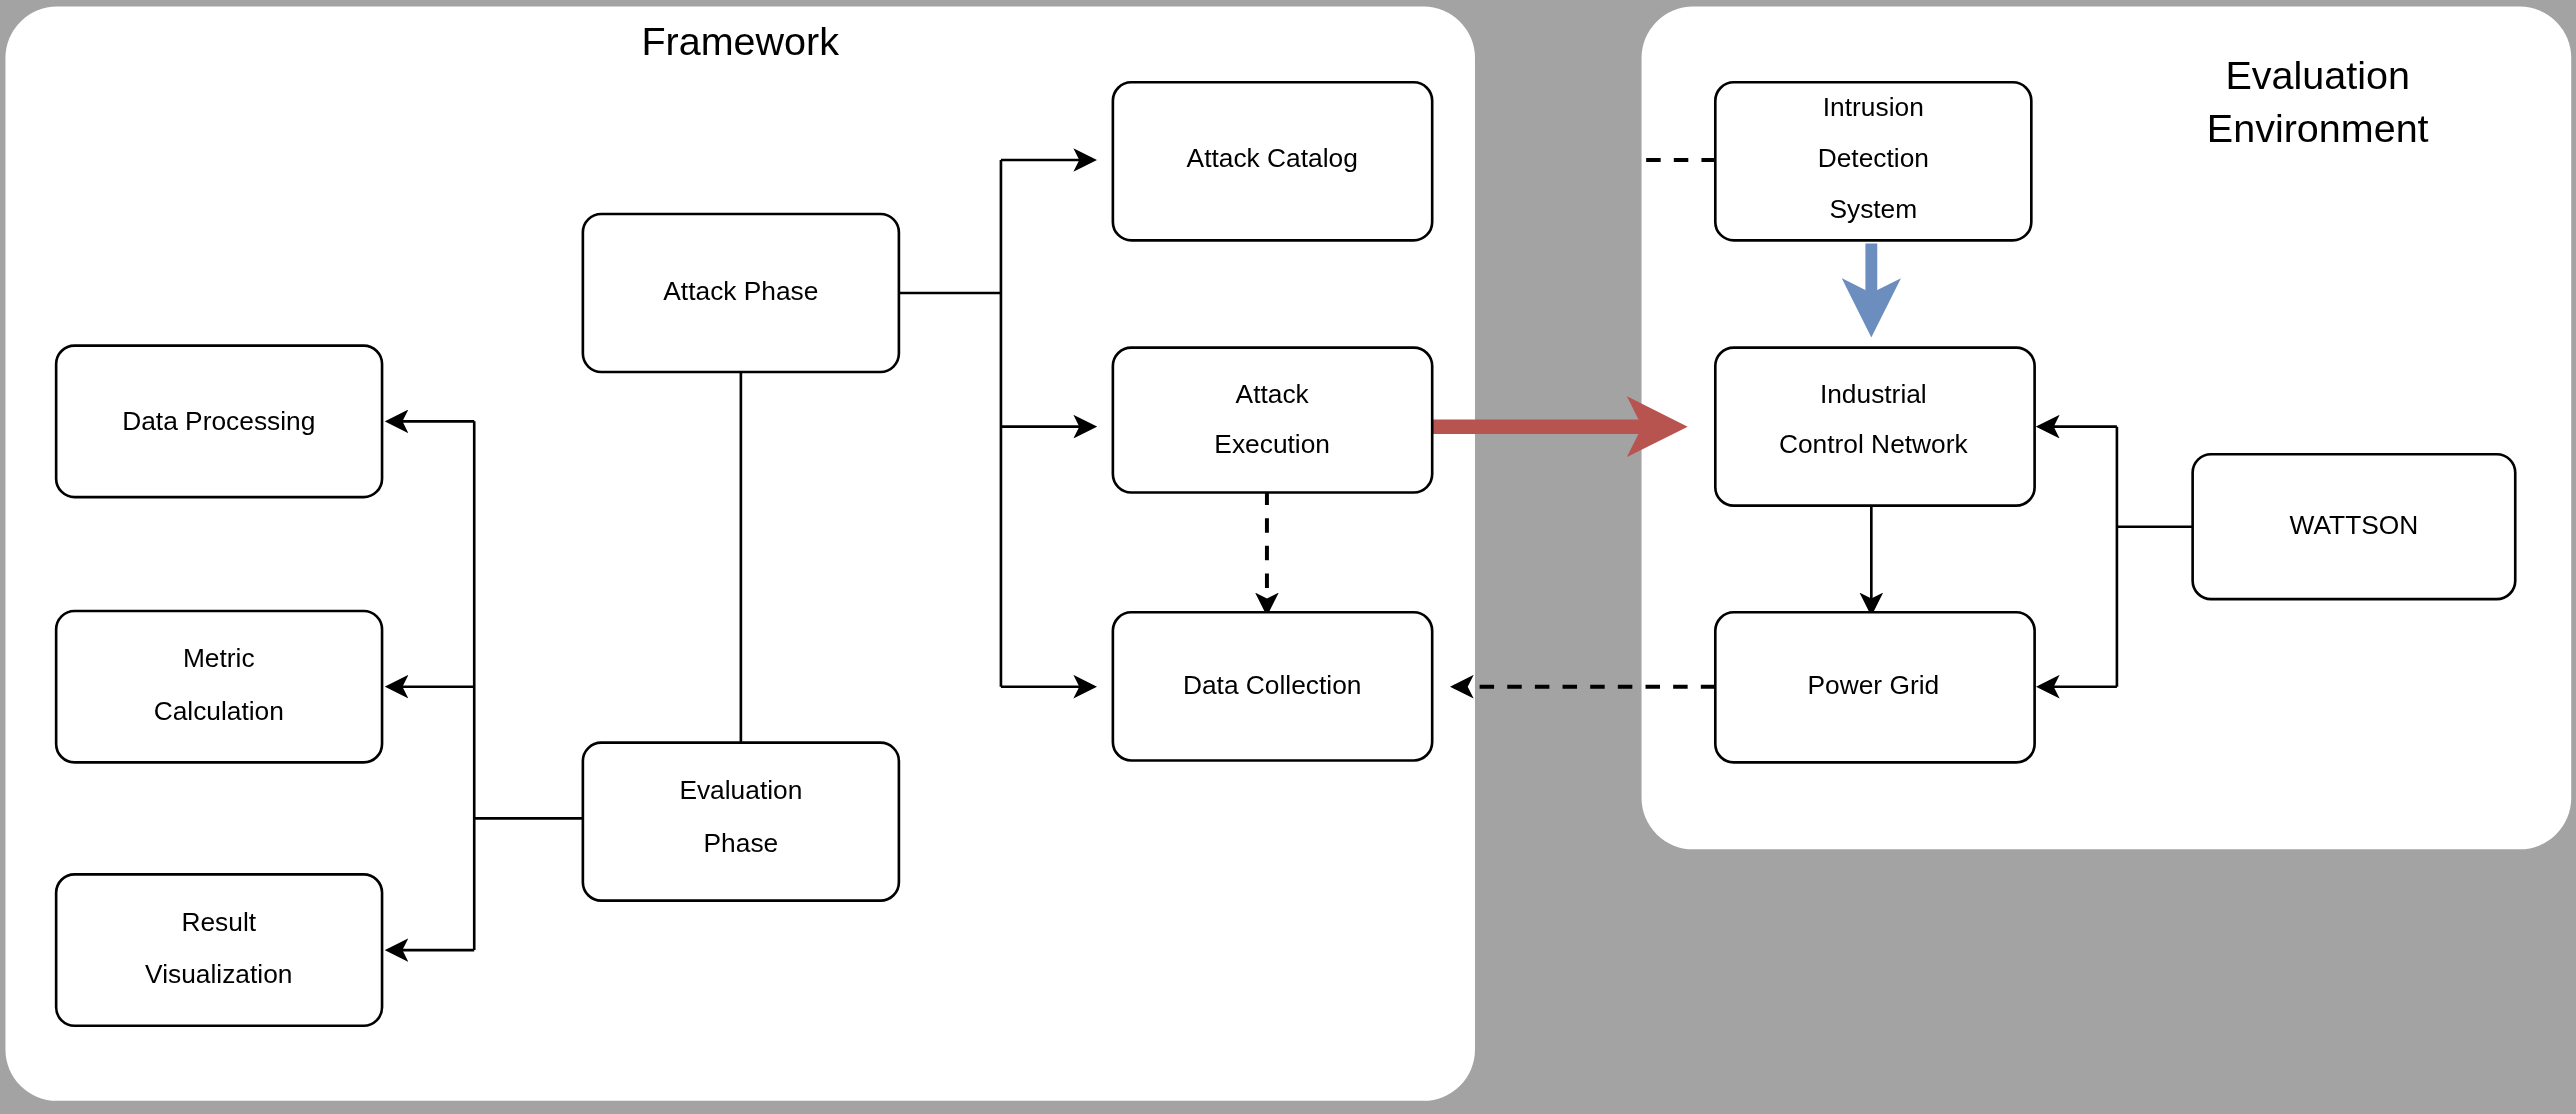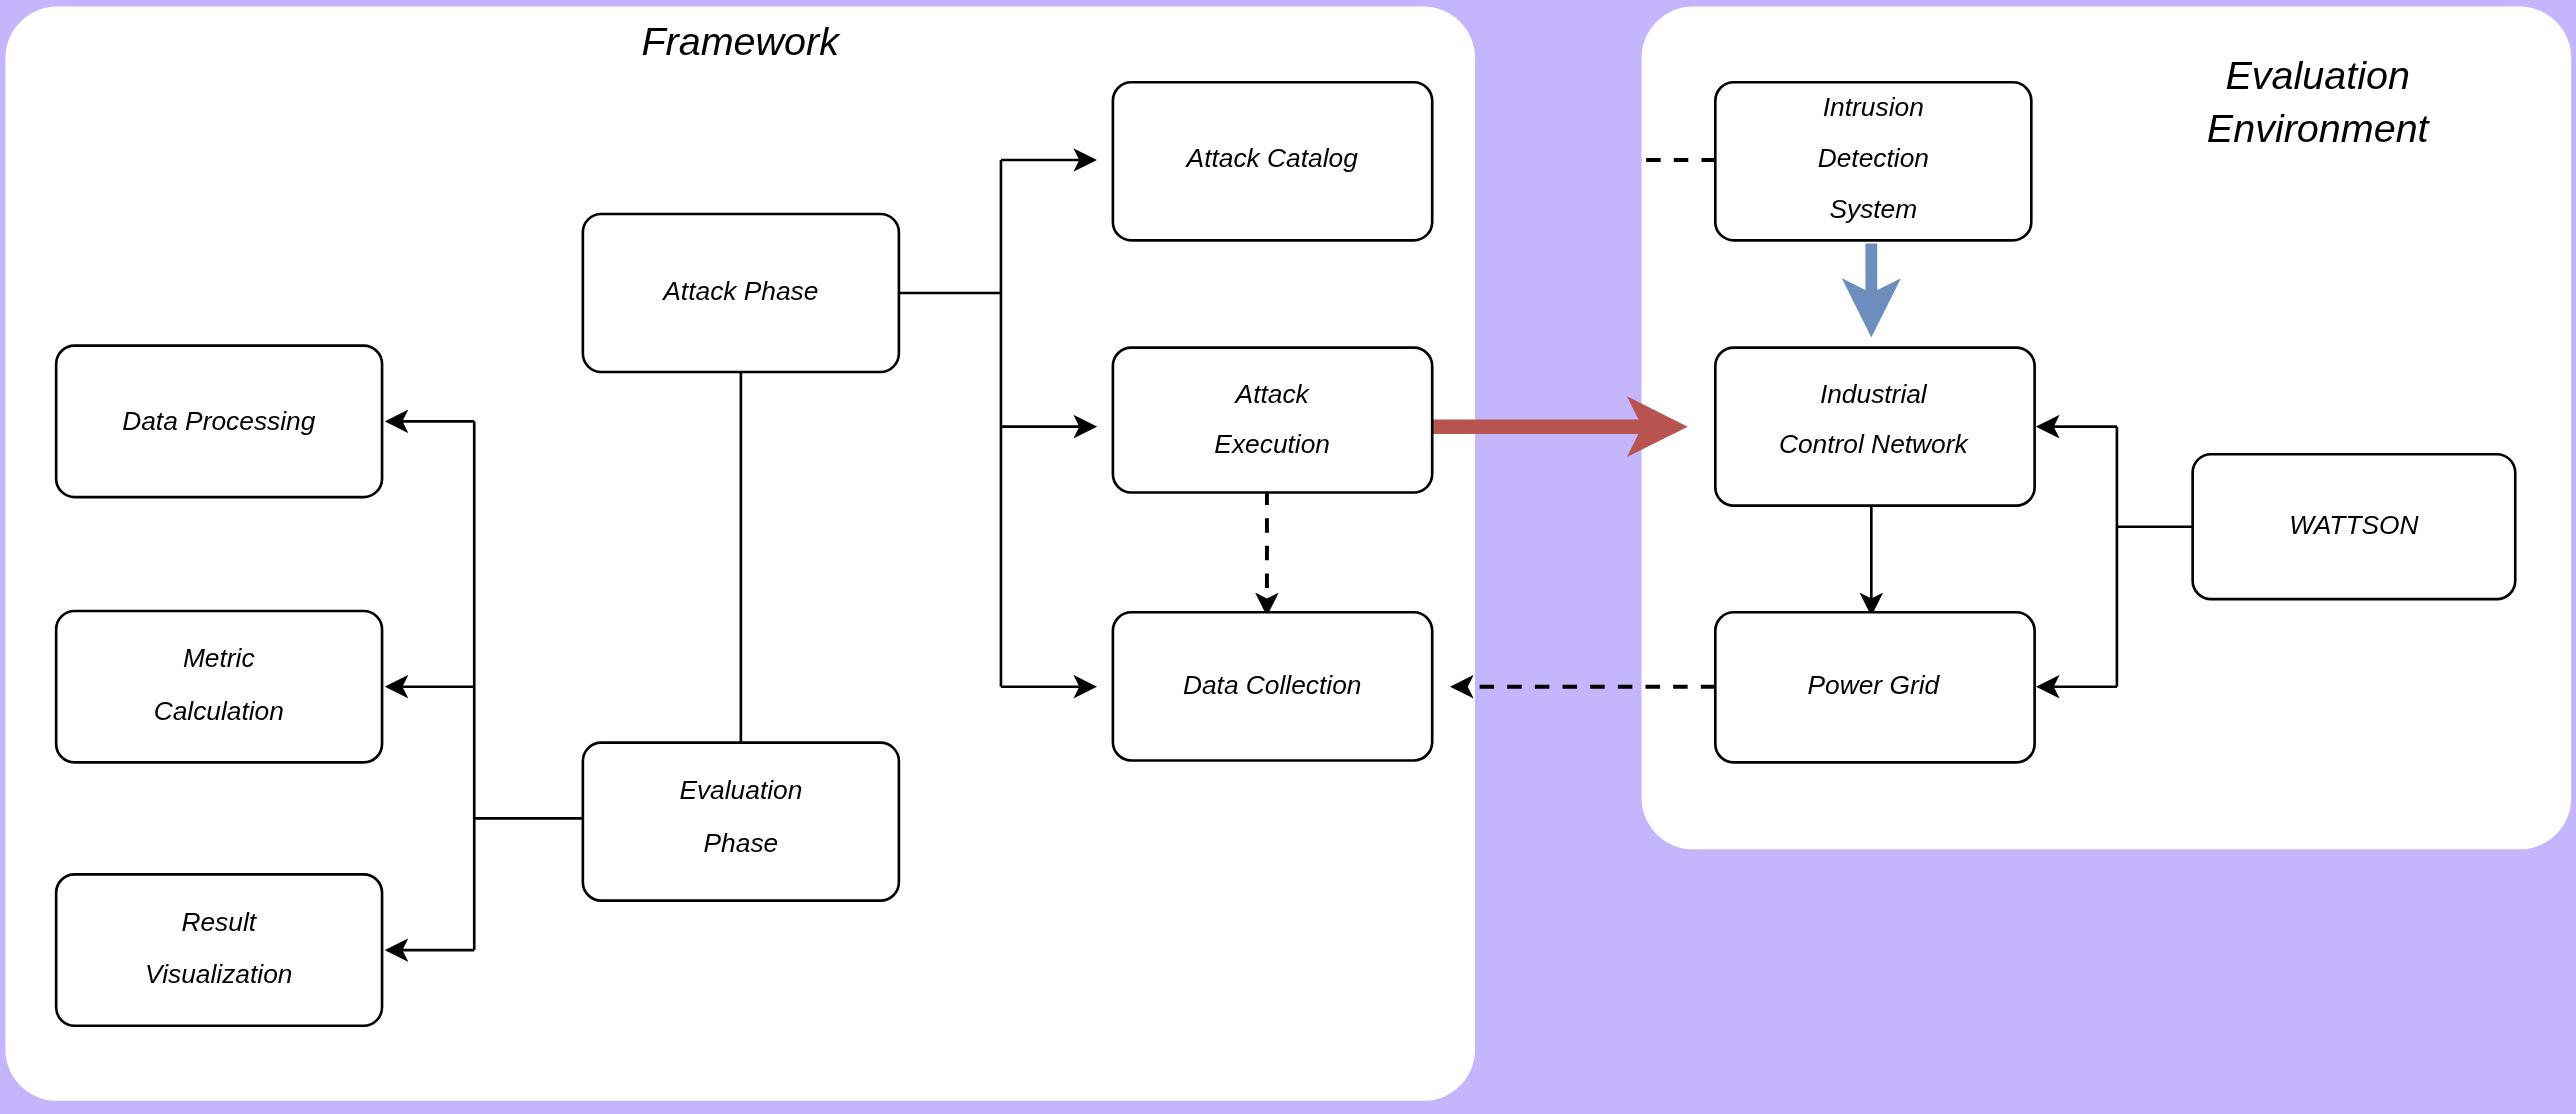--- a/index.html
+++ b/index.html
@@ -5,24 +5,23 @@
 <style>
   html, body {
     margin: 0;
     padding: 0;
     background: #000000;
   }
   #stage {
     position: relative;
     width: 2576px;
     height: 1114px;
-    background: #c4b5fd;
+    background: #a3a3a3;
     overflow: hidden;
     font-family: "Liberation Sans", sans-serif;
-    font-style: italic;
   }
   #stage svg {
     position: absolute;
     top: 0;
     left: 0;
     width: 2576px;
     height: 1114px;
     display: block;
   }
   text {

